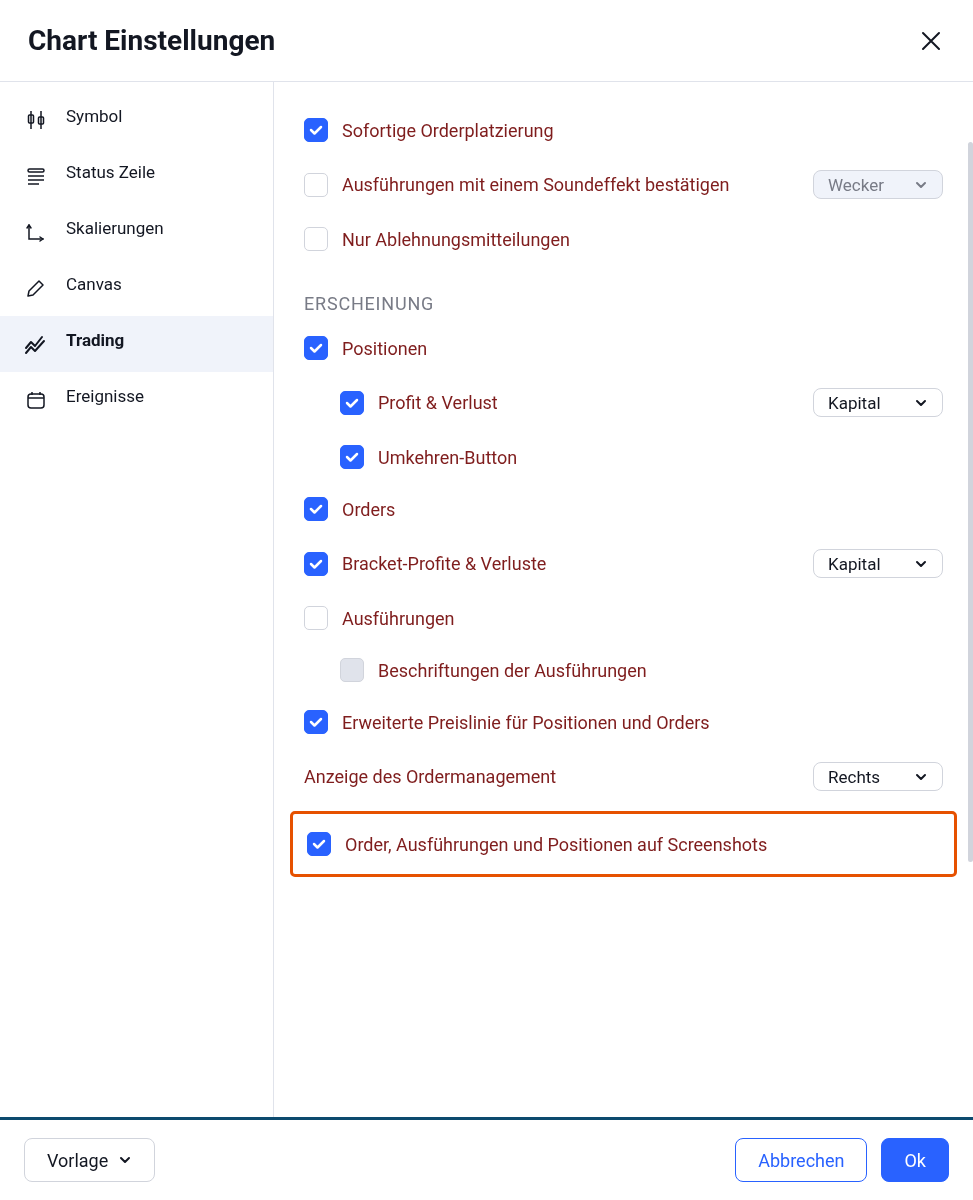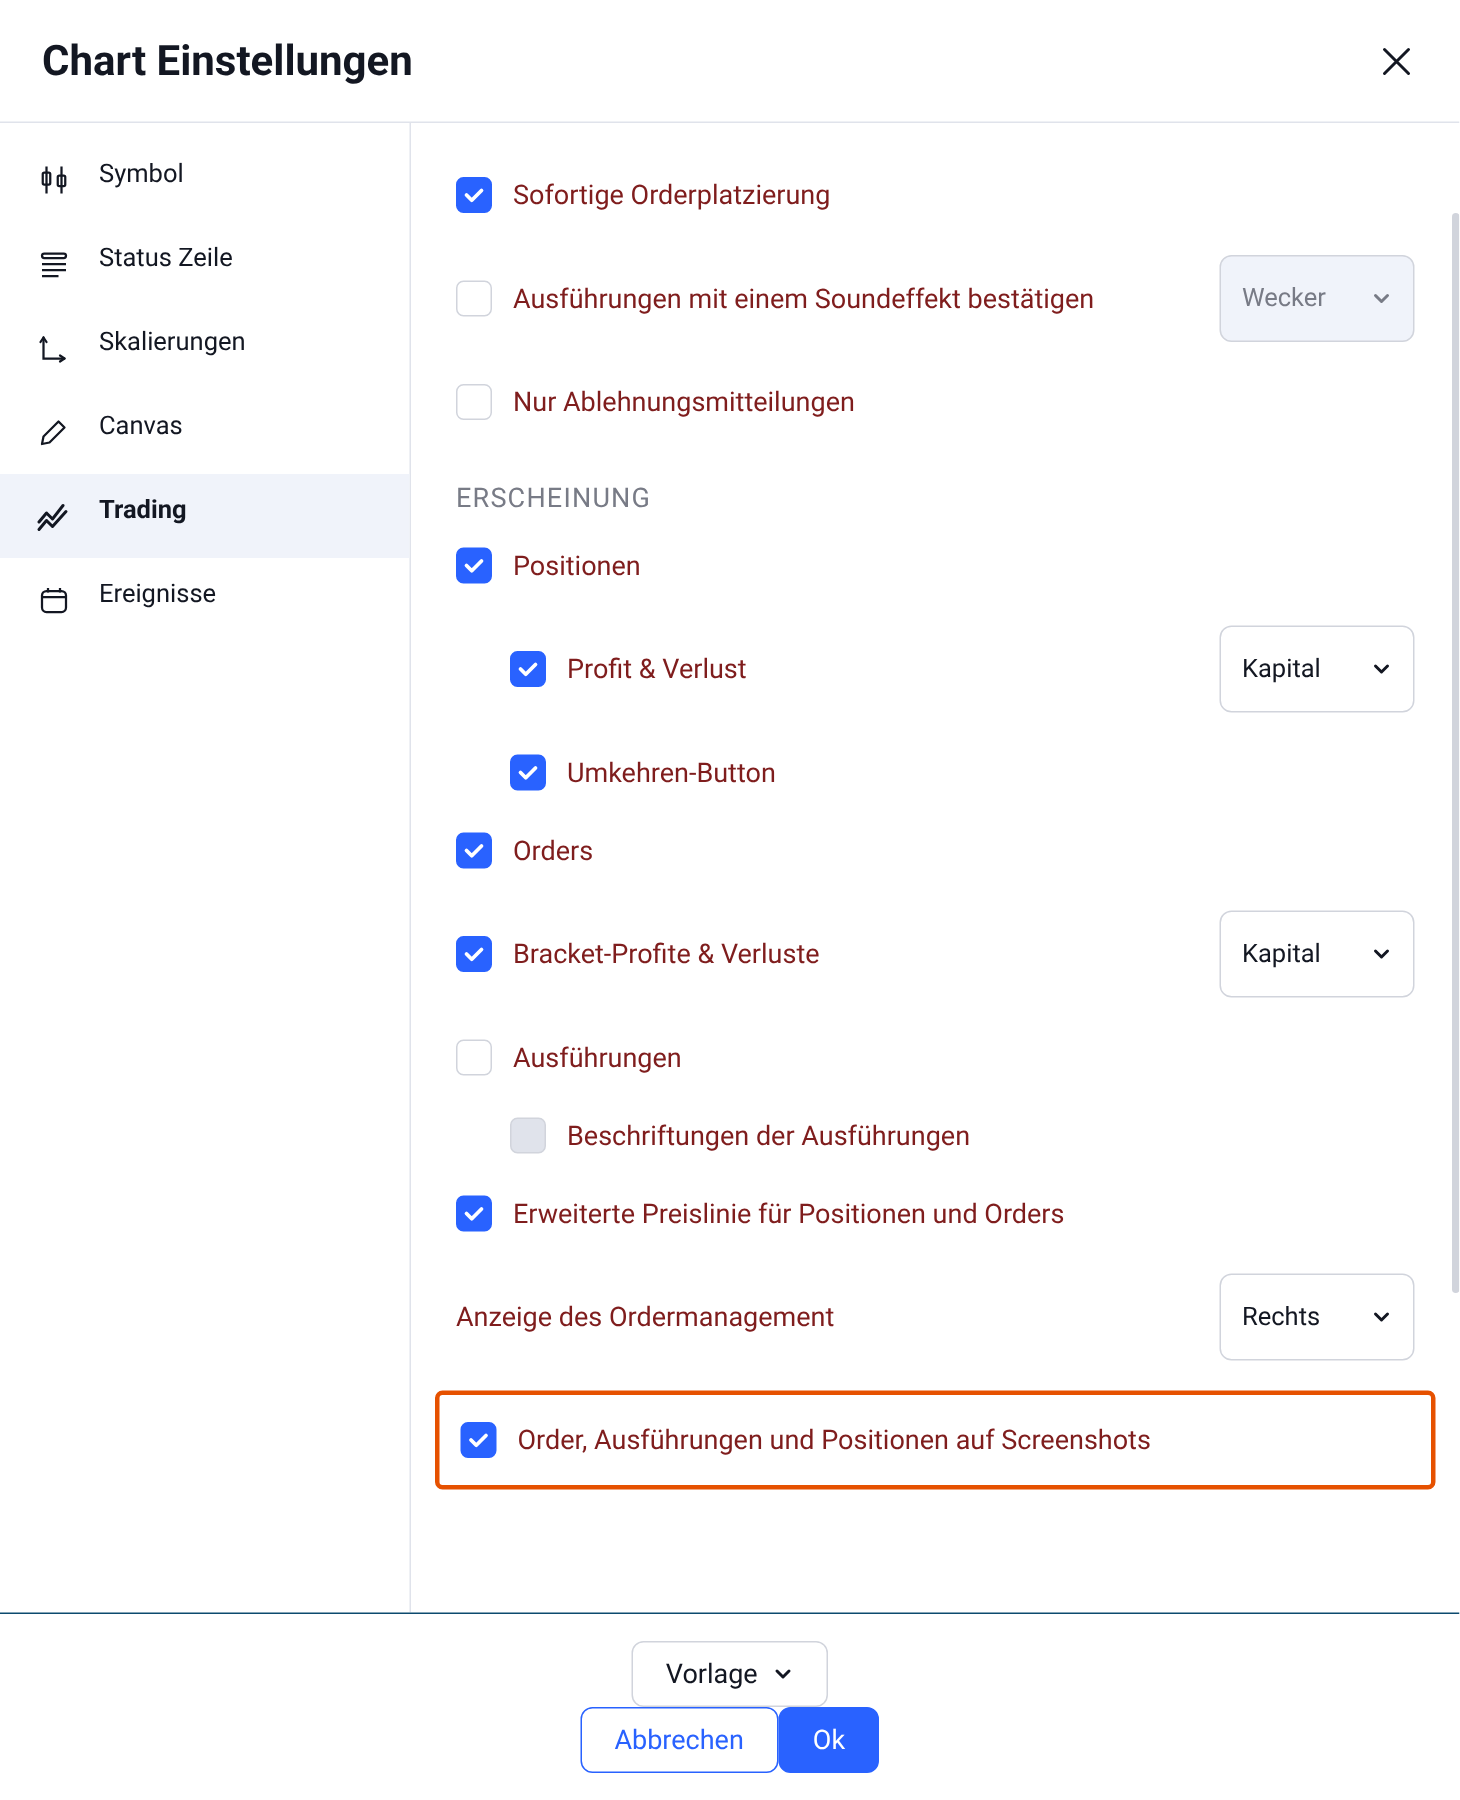--- a/index.html
+++ b/index.html
@@ -113,21 +113,21 @@
       color: #787b86;
       text-transform: uppercase;
       margin-top: 28px;
       margin-bottom: 8px;
     }
     .select {
       display: flex;
       align-items: center;
       justify-content: space-between;
       min-width: 130px;
-      height: 58px;
+      height: 29px;
       padding: 0 14px;
       border: 1px solid #d1d4dc;
       border-radius: 8px;
       background: #fff;
       cursor: pointer;
       font-size: 17px;
       color: #131722;
       gap: 10px;
     }
     .select.disabled {
@@ -136,26 +136,25 @@
     }
     .highlight-box {
       border: 3px solid #e65100;
       border-radius: 5px;
       padding: 12px 14px;
       margin-top: 6px;
       margin-left: -14px;
       margin-right: -14px;
     }
     .footer {
-      border-top: 1px solid #0c4a6e;
-      display: flex;
-      justify-content: flex-end;
+      border-top: 3px solid #0c4a6e;
+      display: flex;
+      justify-content: space-between;
       align-items: center;
       padding: 18px 24px;
-      flex-direction: column;
     }
     .btn {
       height: 44px;
       padding: 0 22px;
       border-radius: 8px;
       font-size: 18px;
       cursor: pointer;
       display: flex;
       align-items: center;
       gap: 10px;
@@ -168,21 +167,21 @@
     .btn-outline-primary {
       background: #fff;
       border: 1.5px solid #2962ff;
       color: #2962ff;
     }
     .btn-primary {
       background: #2962ff;
       border: 1.5px solid #2962ff;
       color: #fff;
     }
-    .footer-right { display: flex; }
+    .footer-right { display: flex; gap: 14px; }
     .scrollbar-hint {
       position: absolute;
       right: 0;
       top: 60px;
       width: 5px;
       height: 720px;
       background: #d1d4dc;
       border-radius: 3px;
     }
   </style>

